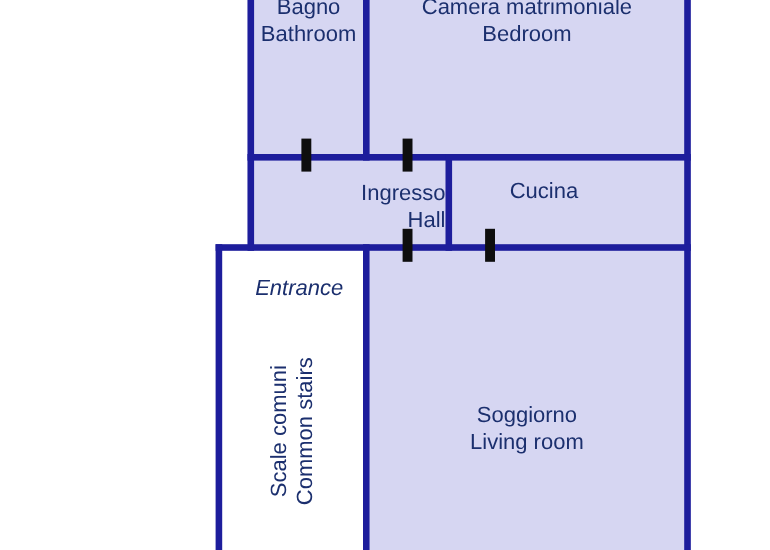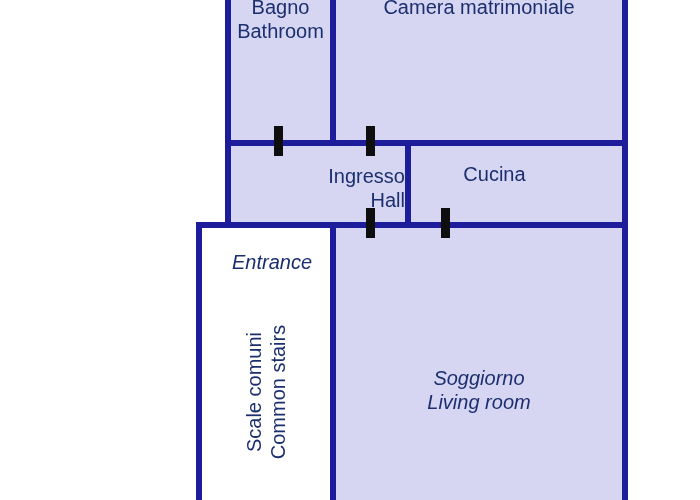--- a/index.html
+++ b/index.html
@@ -57,38 +57,39 @@
   <div class="door" style="left:366px;top:208px;width:9px;height:30px;"></div>
   <div class="door" style="left:441px;top:208px;width:9px;height:30px;"></div>
 
   <div class="label" style="left:225px;top:-5px;width:111px;">
     <div>Bagno</div>
     <div>Bathroom</div>
   </div>
 
   <div class="label" style="left:336px;top:-5px;width:286px;">
     <div>Camera matrimoniale</div>
+    <div>Bedroom</div>
   </div>
 
   <div class="label" style="left:231px;top:164px;width:174px;text-align:right;">
     <div>Ingresso</div>
     <div>Hall</div>
   </div>
 
   <div class="label" style="left:411px;top:162px;width:167px;">
     <div>Cucina</div>
   </div>
 
   <div class="label italic" style="left:210px;top:250px;width:124px;">
     <div>Entrance</div>
   </div>
 
   <div class="label rotated">
     <div>Scale comuni</div>
     <div>Common stairs</div>
   </div>
 
-  <div class="label" style="left:336px;top:366px;width:286px;font-style:italic;">
+  <div class="label" style="left:336px;top:366px;width:286px;">
     <div>Soggiorno</div>
     <div>Living room</div>
   </div>
 
 </div>
 
 </body></html>

